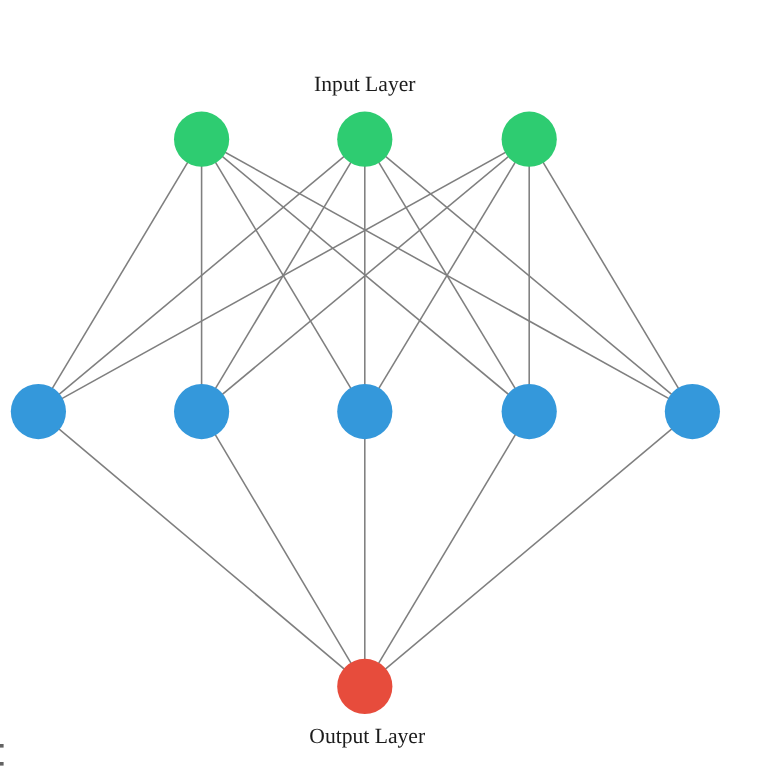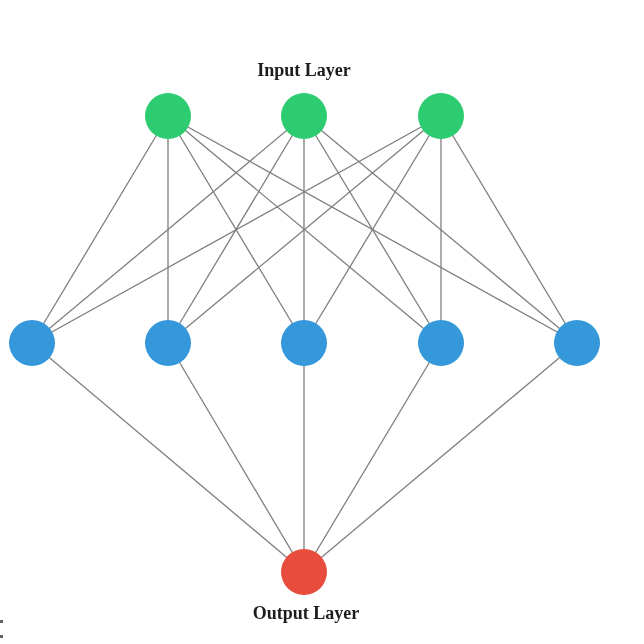--- a/index.html
+++ b/index.html
@@ -3,21 +3,21 @@
 <meta charset="utf-8">
 <style>
   html, body { margin: 0; padding: 0; }
   body {
     width: 644px; height: 644px;
     background: #ffffff;
     position: relative;
     overflow: hidden;
     font-family: "Liberation Serif", serif;
   }
-  .stage { position: absolute; left: 0; top: 0; width: 644px; height: 644px; font-weight: bold; }
+  .stage { position: absolute; left: 0; top: 0; width: 644px; height: 644px; }
   svg { display: block; }
   text.layer-label {
     font-family: "Liberation Serif", serif;
     font-size: 18px;
     fill: #1c1c1c;
   }
   .edge-artifact {
     position: absolute;
     left: 0;
     width: 3px;

